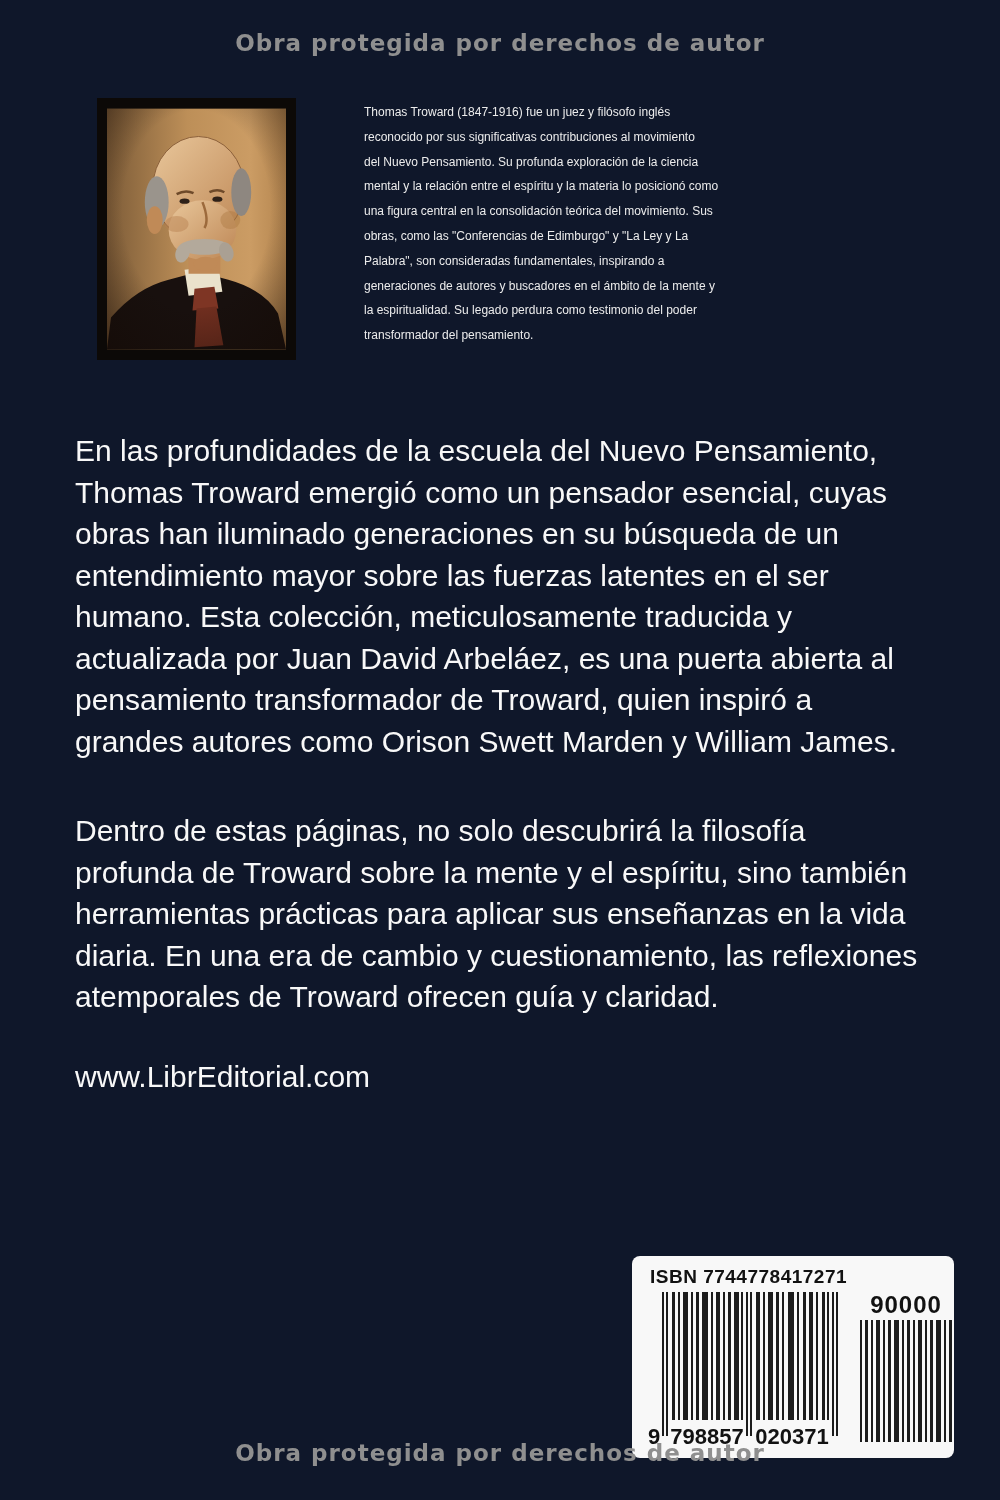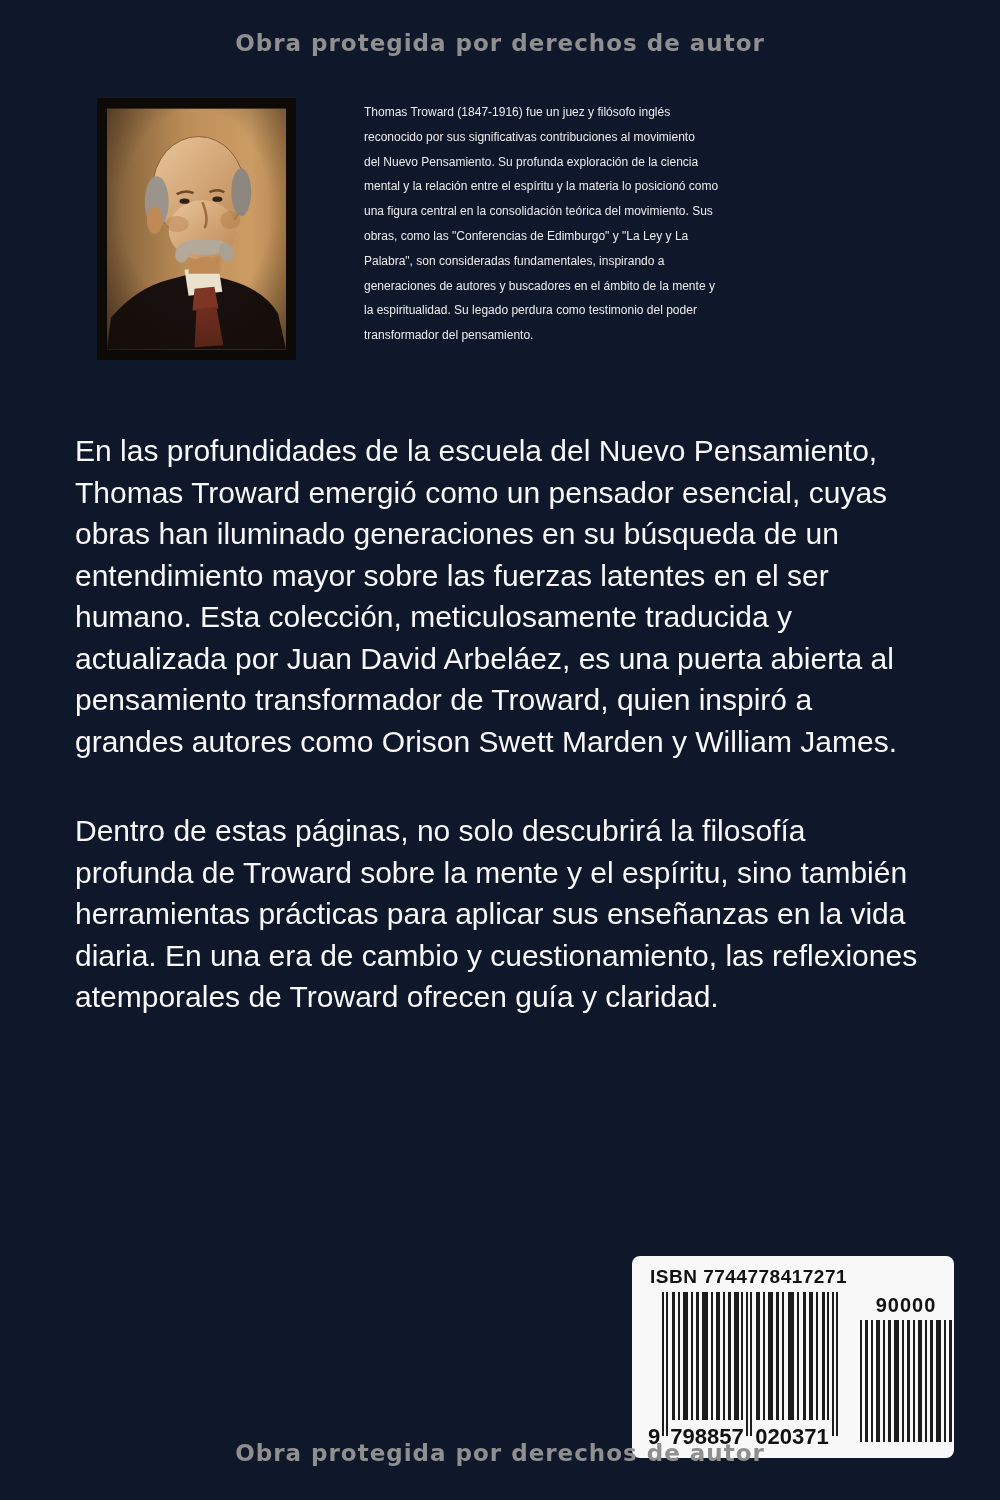--- a/index.html
+++ b/index.html
@@ -43,21 +43,21 @@
     position:absolute; left:632px; top:1256px; width:322px; height:202px;
     background:#f8f8f8; border-radius:8px; z-index:2;
   }
   .isbn-label {
     position:absolute; left:18px; top:10px;
     font-size:19px; font-weight:700; color:#121212; letter-spacing:.5px;
   }
   .main-barcode { position:absolute; left:16px; top:36px; }
   .addon { position:absolute; left:228px; top:36px; width:92px; }
   .price-code {
-    font-size:20px; font-weight:700; color:#121212;
+    font-size:24px; font-weight:700; color:#121212;
     text-align:center; letter-spacing:1px; line-height:26px;
   }
   .addon-barcode { display:block; margin-top:2px; }
 
   .bar { fill:#1c1c1c; }
   .ean-digit {
     font-family:"Liberation Sans", sans-serif; font-size:22px;
     font-weight:700; fill:#121212;
   }
 </style>
@@ -142,20 +142,21 @@
 humano. Esta colección, meticulosamente traducida y
 actualizada por Juan David Arbeláez, es una puerta abierta al
 pensamiento transformador de Troward, quien inspiró a
 grandes autores como Orison Swett Marden y William James.</div>
   <div class="para p2">Dentro de estas páginas, no solo descubrirá la filosofía
 profunda de Troward sobre la mente y el espíritu, sino también
 herramientas prácticas para aplicar sus enseñanzas en la vida
 diaria. En una era de cambio y cuestionamiento, las reflexiones
 atemporales de Troward ofrecen guía y claridad.</div>
 
+  <div class="url">www.LibrEditorial.com</div>
 
   <div class="barcode-box">
     <div class="isbn-label">ISBN 7744778417271</div>
 
     <svg class="main-barcode" width="196" height="158" viewBox="0 0 196 158">
 
       <rect class="bar" x="14" y="0" width="2" height="144"></rect>
       <rect class="bar" x="18" y="0" width="2" height="144"></rect>
       <rect class="bar" x="98" y="0" width="2" height="144"></rect>
       <rect class="bar" x="102" y="0" width="2" height="144"></rect>

